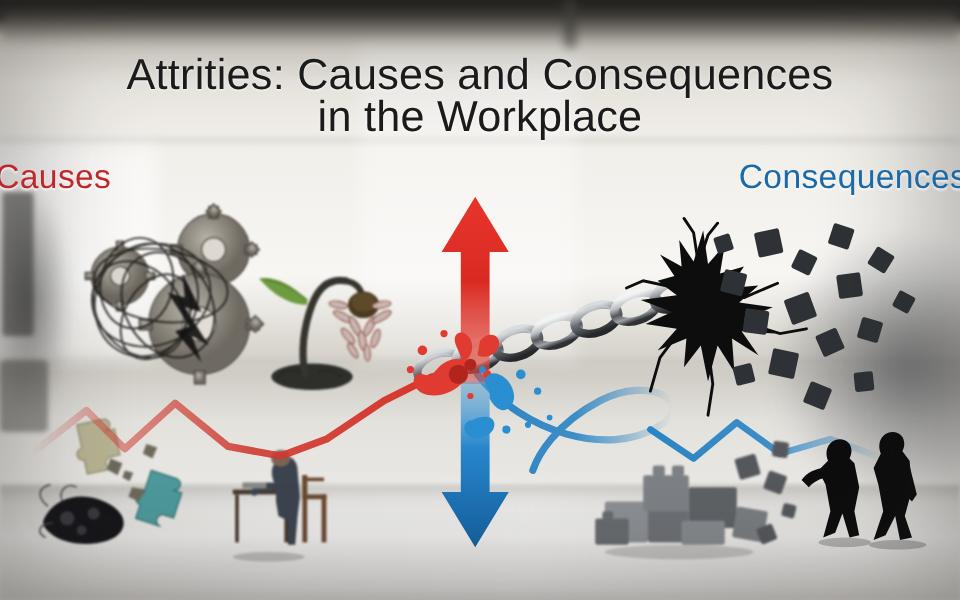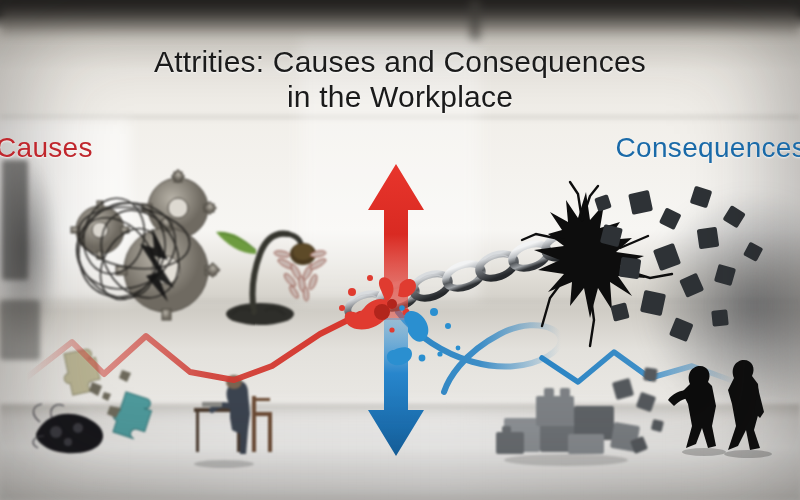--- a/index.html
+++ b/index.html
@@ -28,21 +28,21 @@
     filter:blur(2px);}
   .bg-floorshine{position:absolute;left:0;top:404px;width:800px;height:96px;
     background:linear-gradient(90deg,rgba(255,255,255,.0) 0%,rgba(255,255,255,.45) 30%,rgba(255,255,255,.55) 55%,rgba(255,255,255,.1) 100%);
     filter:blur(8px);}
   .vignette{position:absolute;inset:0;
     box-shadow:inset 0 0 90px 26px rgba(30,28,25,.30);}
   .topband{position:absolute;left:0;top:0;width:800px;height:12px;background:#1d1c1a;filter:blur(3px);opacity:.9;}
 
   
   .title{position:absolute;left:0;top:44px;width:800px;text-align:center;
-    color:#1b1b1b;font-size:30px;line-height:35px;font-weight:400;
+    color:#1b1b1b;font-size:36px;line-height:35px;font-weight:400;
     letter-spacing:.2px;text-shadow:0 1px 2px rgba(255,255,255,.8);}
   .title .l2{display:block;}
   .lbl{position:absolute;font-size:28px;font-weight:400;letter-spacing:.3px;}
   .lbl-causes{left:-4px;top:132px;color:#c0272d;text-shadow:0 1px 2px rgba(255,255,255,.75);}
   .lbl-cons{right:-6px;top:132px;color:#1a6aa8;text-shadow:0 1px 2px rgba(255,255,255,.75);}
 
   
   .soft{filter:blur(1.1px);}
   .softer{filter:blur(2.4px);}
   svg{overflow:visible;}

